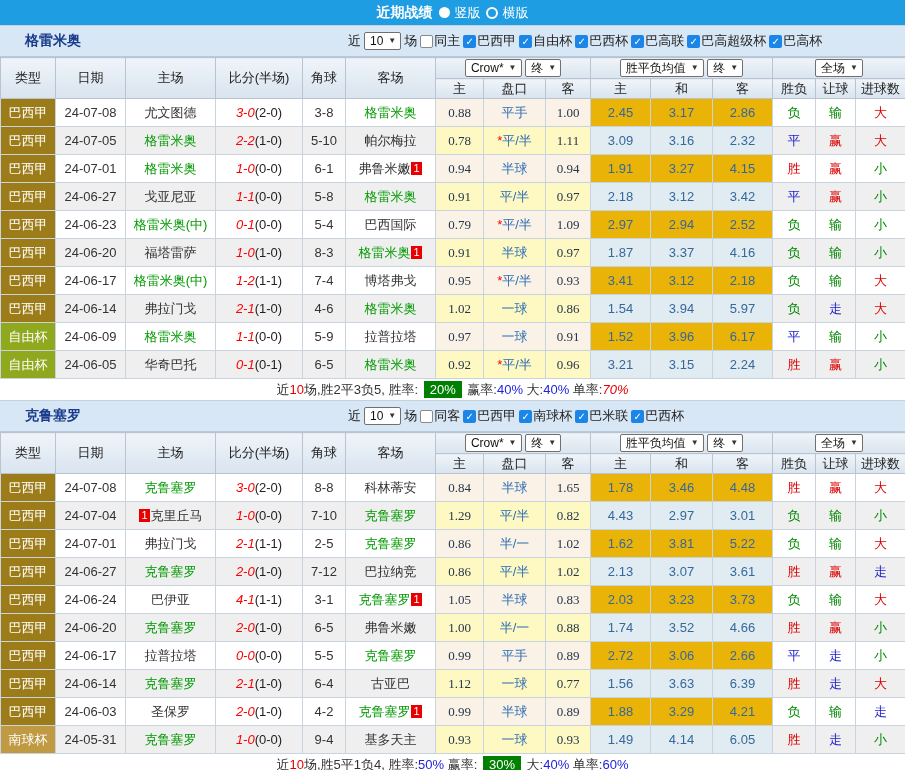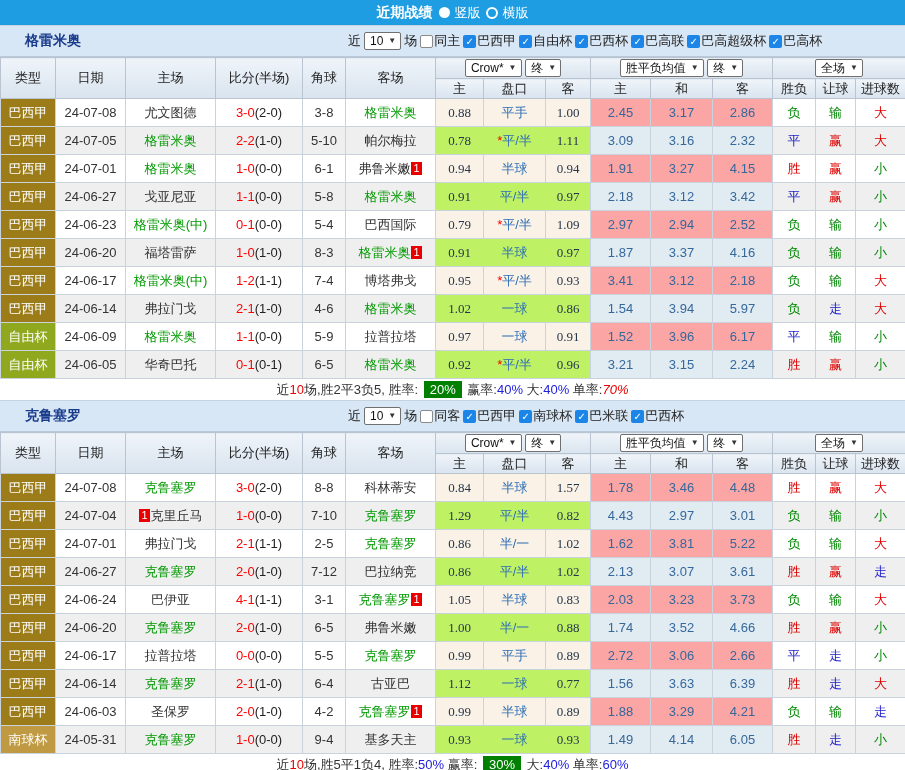--- a/index.html
+++ b/index.html
@@ -56,24 +56,24 @@
     height:20px; padding:0;
   }
   thead th.grp { padding:1px 0;margin-top:24px; }
   tbody td {
     border:1px solid #C9D3DD; text-align:center;
     height:28px; padding:0; font-size:13px; color:#333;
     overflow:hidden; white-space:nowrap;
   }
   tr.alt td { background:#EFEFEF; }
   td.type { color:#fff; }
-  td.cr { background:#FBF2E7; } tr.alt td.cr { background:#bef264; }
-  td.bl { background:#fca5a5; } tr.alt td.bl { background:#E0EBF2; }
+  td.cr { background:#FBF2E7; } tr.alt td.cr { background:#fef9c3; }
+  td.bl { background:#eab308; } tr.alt td.bl { background:#E0EBF2; }
   .subj { color:var(--subject,#009900); }
-  .ft { color:var(--score,#FF0000); } .ht { color:#222; }
+  .ft { color:var(--score,#FF0000);font-style:italic; } .ht { color:#222; }
   .badge1 {
     background:#E80000; color:#fff; font-size:11px; line-height:13px;
     display:inline-block; padding:0 2px; margin:0 1px; vertical-align:1px;
   }
   .hc { color:#2E6EB5; } .star { color:#F00; }
   .odds { color:#25364A;font-family:Liberation Serif, serif; } .avg { color:#35689B; }
 
   
   .summary {
     height:21px; display:flex; align-items:center; justify-content:center;
@@ -487,21 +487,21 @@
     <tbody>
         <tr>
           <td class="type" style="background: rgb(156, 124, 24);">巴西甲</td>
           <td>24-07-08</td>
           <td><span class="subj">克鲁塞罗</span></td>
           <td><span class="ft">3-0</span><span class="ht">(2-0)</span></td>
           <td>8-8</td>
           <td><span>科林蒂安</span></td>
           <td class="cr odds">0.84</td>
           <td class="cr hc">半球</td>
-          <td class="cr odds">1.57</td>
+          <td class="cr odds">1.65</td>
           <td class="bl avg">1.78</td>
           <td class="bl avg">3.46</td>
           <td class="bl avg">4.48</td>
           <td style="color: rgb(221, 0, 0);">胜</td>
           <td style="color: rgb(221, 0, 0);">赢</td>
           <td style="color: rgb(221, 0, 0);">大</td>
         </tr>
         <tr class="alt">
           <td class="type" style="background: rgb(156, 124, 24);">巴西甲</td>
           <td>24-07-04</td>

